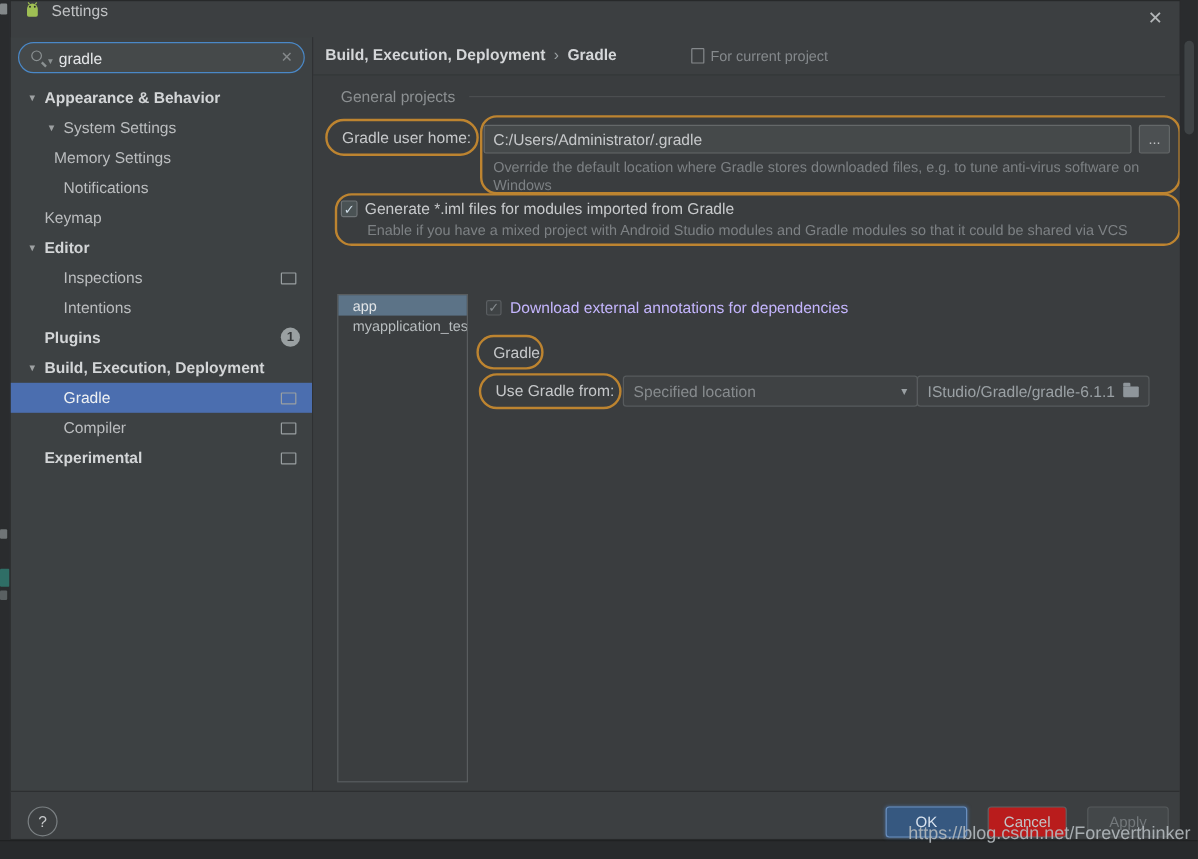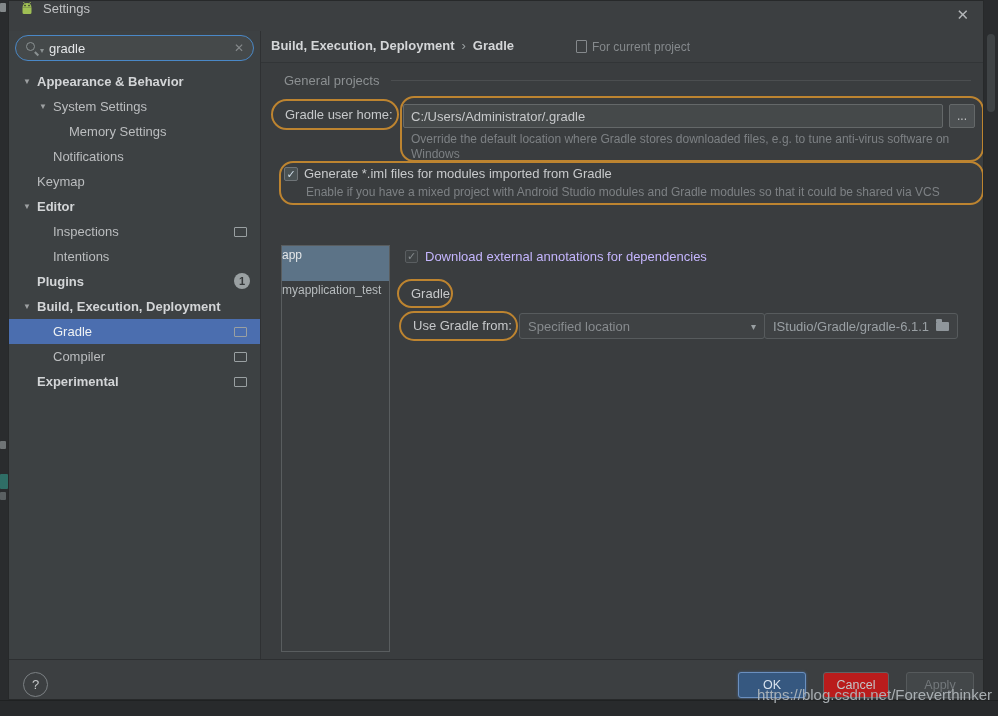--- a/index.html
+++ b/index.html
@@ -31,21 +31,21 @@
   .mag::before{content:"";position:absolute;left:1px;top:1px;width:7px;height:7px;border:1.5px solid #8b9192;border-radius:50%}
   .mag::after{content:"";position:absolute;left:10px;top:10px;width:5px;height:1.5px;background:#8b9192;transform:rotate(45deg);transform-origin:left center}
   .mag-caret{font-size:8px;color:#8b9192;margin:4px 2px 0 0;flex:none}
   .search-clear{font-size:12px;color:#85898b;flex:none;cursor:pointer}
 
   .tree{margin-top:8px}
   .trow{height:25px;display:flex;align-items:center;position:relative;box-sizing:border-box;cursor:pointer}
   .trow .tlabel{white-space:nowrap}
   .lvl0{padding-left:28px}
   .lvl1{padding-left:44px}
-  .lvl2{padding-left:60px}
+  .lvl2{padding-left:36px}
   .arrow{position:absolute;font-size:8px;color:#9da0a2;top:8px}
   .lvl0 .arrow{left:14px}
   .lvl1 .arrow{left:30px}
   .bold .tlabel{font-weight:bold;color:#d3d5d7}
   .selected{background:#4b6eaf}
   .selected .tlabel{color:#eef1f3}
   .screen-icon{position:absolute;right:13px;top:8px;width:11px;height:8px;border:1px solid #9aa0a2;border-radius:1px}
   .badge{position:absolute;right:10px;top:4px;width:16px;height:16px;border-radius:50%;background:#9aa0a2;color:#35383a;font-size:11px;font-weight:bold;display:flex;align-items:center;justify-content:center}
 
   
@@ -69,21 +69,21 @@
   .text-field{position:absolute;background:#45494a;border:1px solid #646869;border-radius:2px;box-sizing:border-box;color:#c6c8ca;font-family:"Liberation Sans",sans-serif;font-size:13px;padding:0 7px;outline:none}
   .browse-btn{position:absolute;background:#4c5052;border:1px solid #646869;border-radius:2px;box-sizing:border-box;color:#c0c2c4;display:flex;align-items:center;justify-content:center;font-size:12px;cursor:pointer}
   .help-text{position:absolute;color:#7d8184;font-size:12px;white-space:nowrap}
 
   .cb{position:absolute;width:14px;height:14px;background:#4a5254;border:1px solid #6f7477;border-radius:2px;display:flex;align-items:center;justify-content:center;font-size:11px;color:#cfdde8;box-sizing:border-box;cursor:pointer}
   .cb.disabled{width:13px;height:13px;background:#3f4345;border-color:#5a5e61;color:#868b8e;cursor:default}
   .cb-label{position:absolute;color:#c8cacc;white-space:nowrap}
   .cb-label.disabled{color:#c4b5fd}
 
   .proj-list{position:absolute;left:20px;top:182px;width:109px;height:407px;background:#3b3e40;border:1px solid #595d5f;box-sizing:border-box}
-  .proj-item{height:35px;line-height:19px;padding-left:0;font-size:12px;color:#b7bcbe;white-space:nowrap;overflow:hidden;cursor:pointer}
+  .proj-item{height:17px;line-height:19px;padding-left:12px;font-size:12px;color:#b7bcbe;white-space:nowrap;overflow:hidden;cursor:pointer}
   .proj-item.selected{background:#5c7387;color:#e2e5e7}
 
   .combo{position:absolute;background:#3f4244;border:1px solid #575b5d;border-radius:3px;box-sizing:border-box;display:flex;align-items:center;padding:0 8px;color:#878b8e;cursor:default}
   .combo .caret{margin-left:auto;color:#9aa0a3;font-size:10px}
   .path-field{position:absolute;background:#3f4244;border:1px solid #575b5d;border-radius:3px;box-sizing:border-box;display:flex;align-items:center;padding:0 8px;color:#9aa0a4}
   .folder-icon{margin-left:auto;width:13px;height:9px;background:#8f969b;border-radius:1px;position:relative;flex:none}
   .folder-icon::before{content:"";position:absolute;top:-3px;left:0;width:6px;height:3px;background:#8f969b;border-radius:1px 1px 0 0}
 
   
   .footer{position:absolute;left:0;bottom:0;width:100%;height:40px;background:#3c3f41;border-top:1px solid #2d2f31;box-sizing:border-box}

